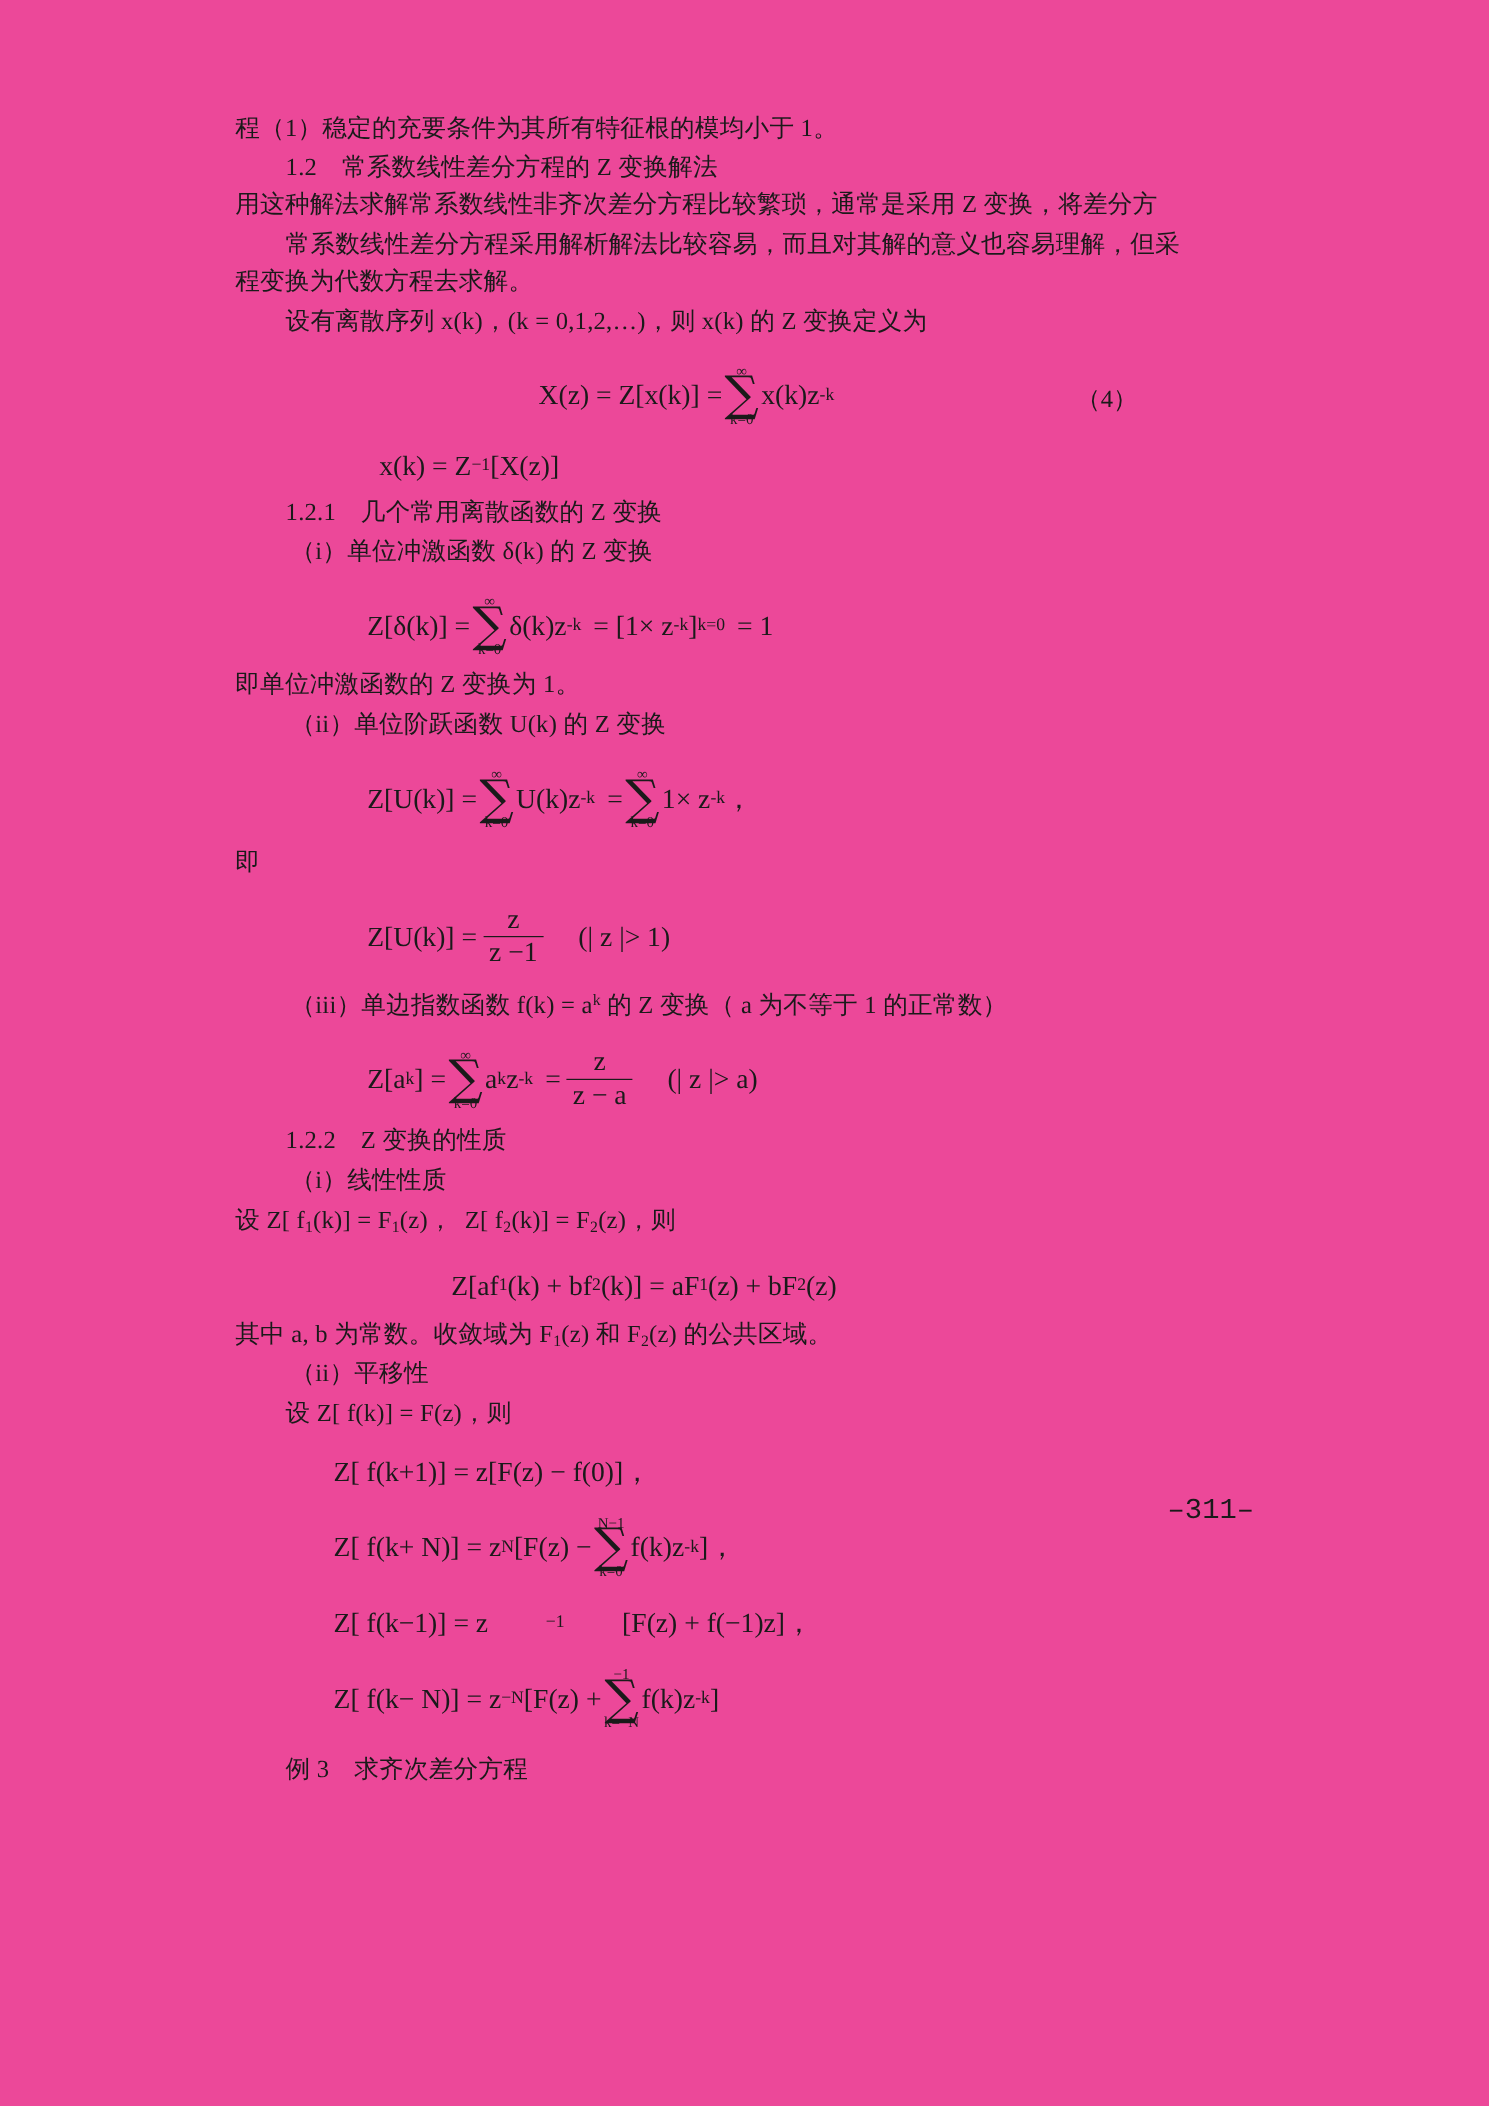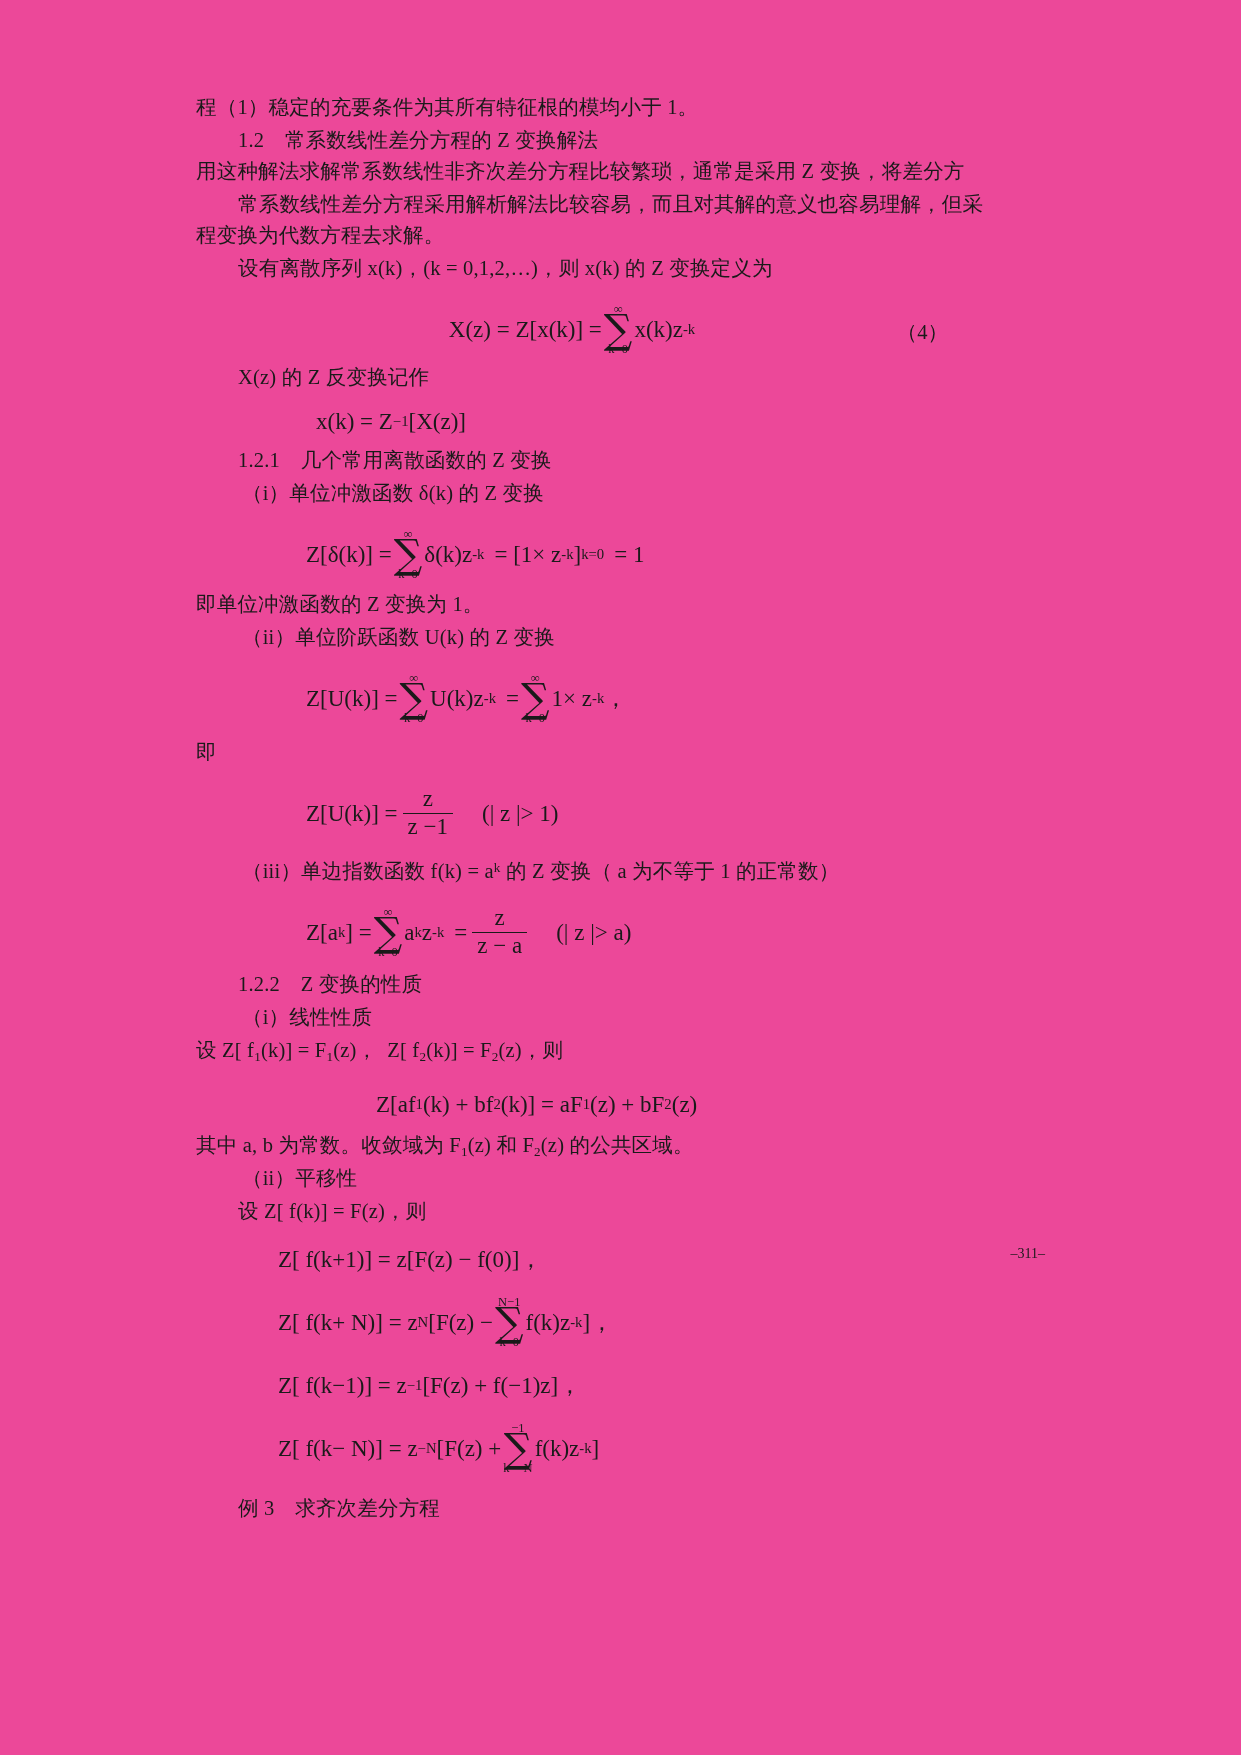--- a/index.html
+++ b/index.html
@@ -112,22 +112,22 @@
 
   .row {
     position: relative;
     width: 100%;
   }
 
   .pagenum {
     position: absolute;
     right: 196px;
     top: 1246px;
-    font-size: 14px;
-    font-family: Liberation Serif, serif;
+    font-size: 24px;
+    font-family: Liberation Mono, monospace;
   }
 </style>
 </head>
 <body>
 
 <div class="page">
   <div class="content">
 
     <p class="para flush">程（1）稳定的充要条件为其所有特征根的模均小于 1。</p>
 
@@ -147,21 +147,20 @@
           <span class="sig">∑</span>
           <span class="lim bot">k=0</span>
         </span>
         <span>x(k)z</span>
           <sup>-k</sup>
       </div>
       <span class="eqnum" style="top:20px;">（4）</span>
     </div>
 
 
-    <p class="para indent-1" style="margin-top:2px;">X(z) 的 Z 反变换记作</p>
 
     <div class="mathline math" style="padding-left:120px; margin-top:10px; height:36px;">
       <span>x(k) = Z</span>
         <sup>−1</sup>
         <span>[X(z)]</span>
     </div>
 
     <p class="para indent-1" style="margin-top:6px;">1.2.1　几个常用离散函数的 Z 变换</p>
 
     <p class="para indent-2" style="margin-top:2px;">（i）单位冲激函数 δ(k) 的 Z 变换</p>
@@ -289,21 +288,21 @@
       <span class="sum">
         <span class="lim top">N−1</span>
         <span class="sig">∑</span>
         <span class="lim bot">k=0</span>
       </span>
       <span>f(k)z</span>
         <sup>-k</sup>
         <span>]，</span>
     </div>
 
-    <div class="mathline math" style="padding-left:82px; margin-top:10px; height:40px;">
+    <div class="mathline math" style="padding-left:82px; margin-top:10px; height:40px;gap:48px;">
       <span>Z[ f(k−1)] = z</span>
         <sup>−1</sup>
         <span>[F(z) + f(−1)z]，</span>
     </div>
 
     <div class="mathline math" style="padding-left:82px; margin-top:10px; height:66px;">
       <span>Z[ f(k− N)] = z</span>
         <sup>−N</sup>
       <span>[F(z) +</span>
       <span class="sum">

